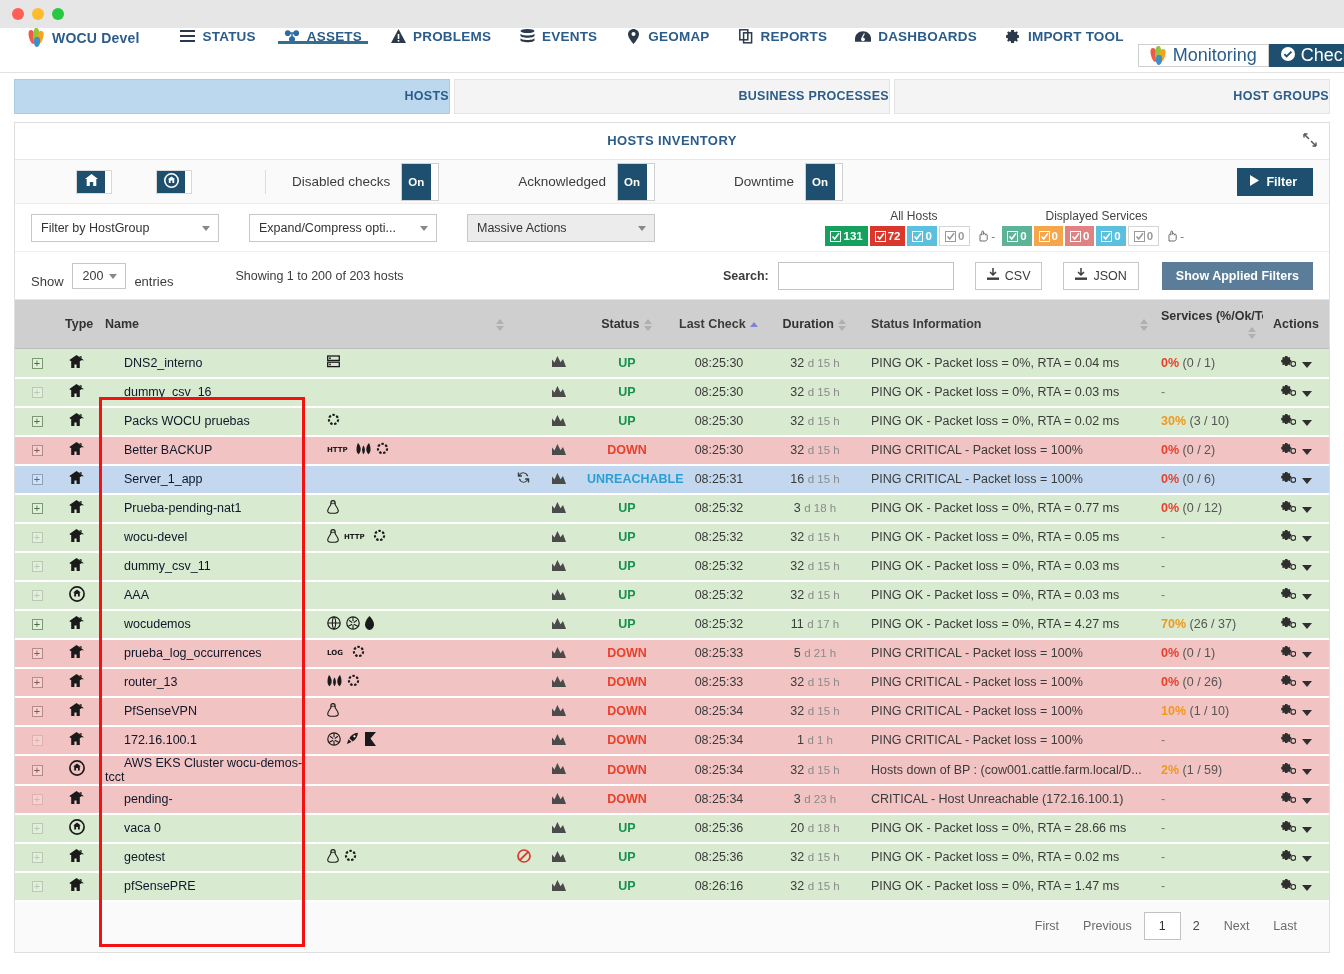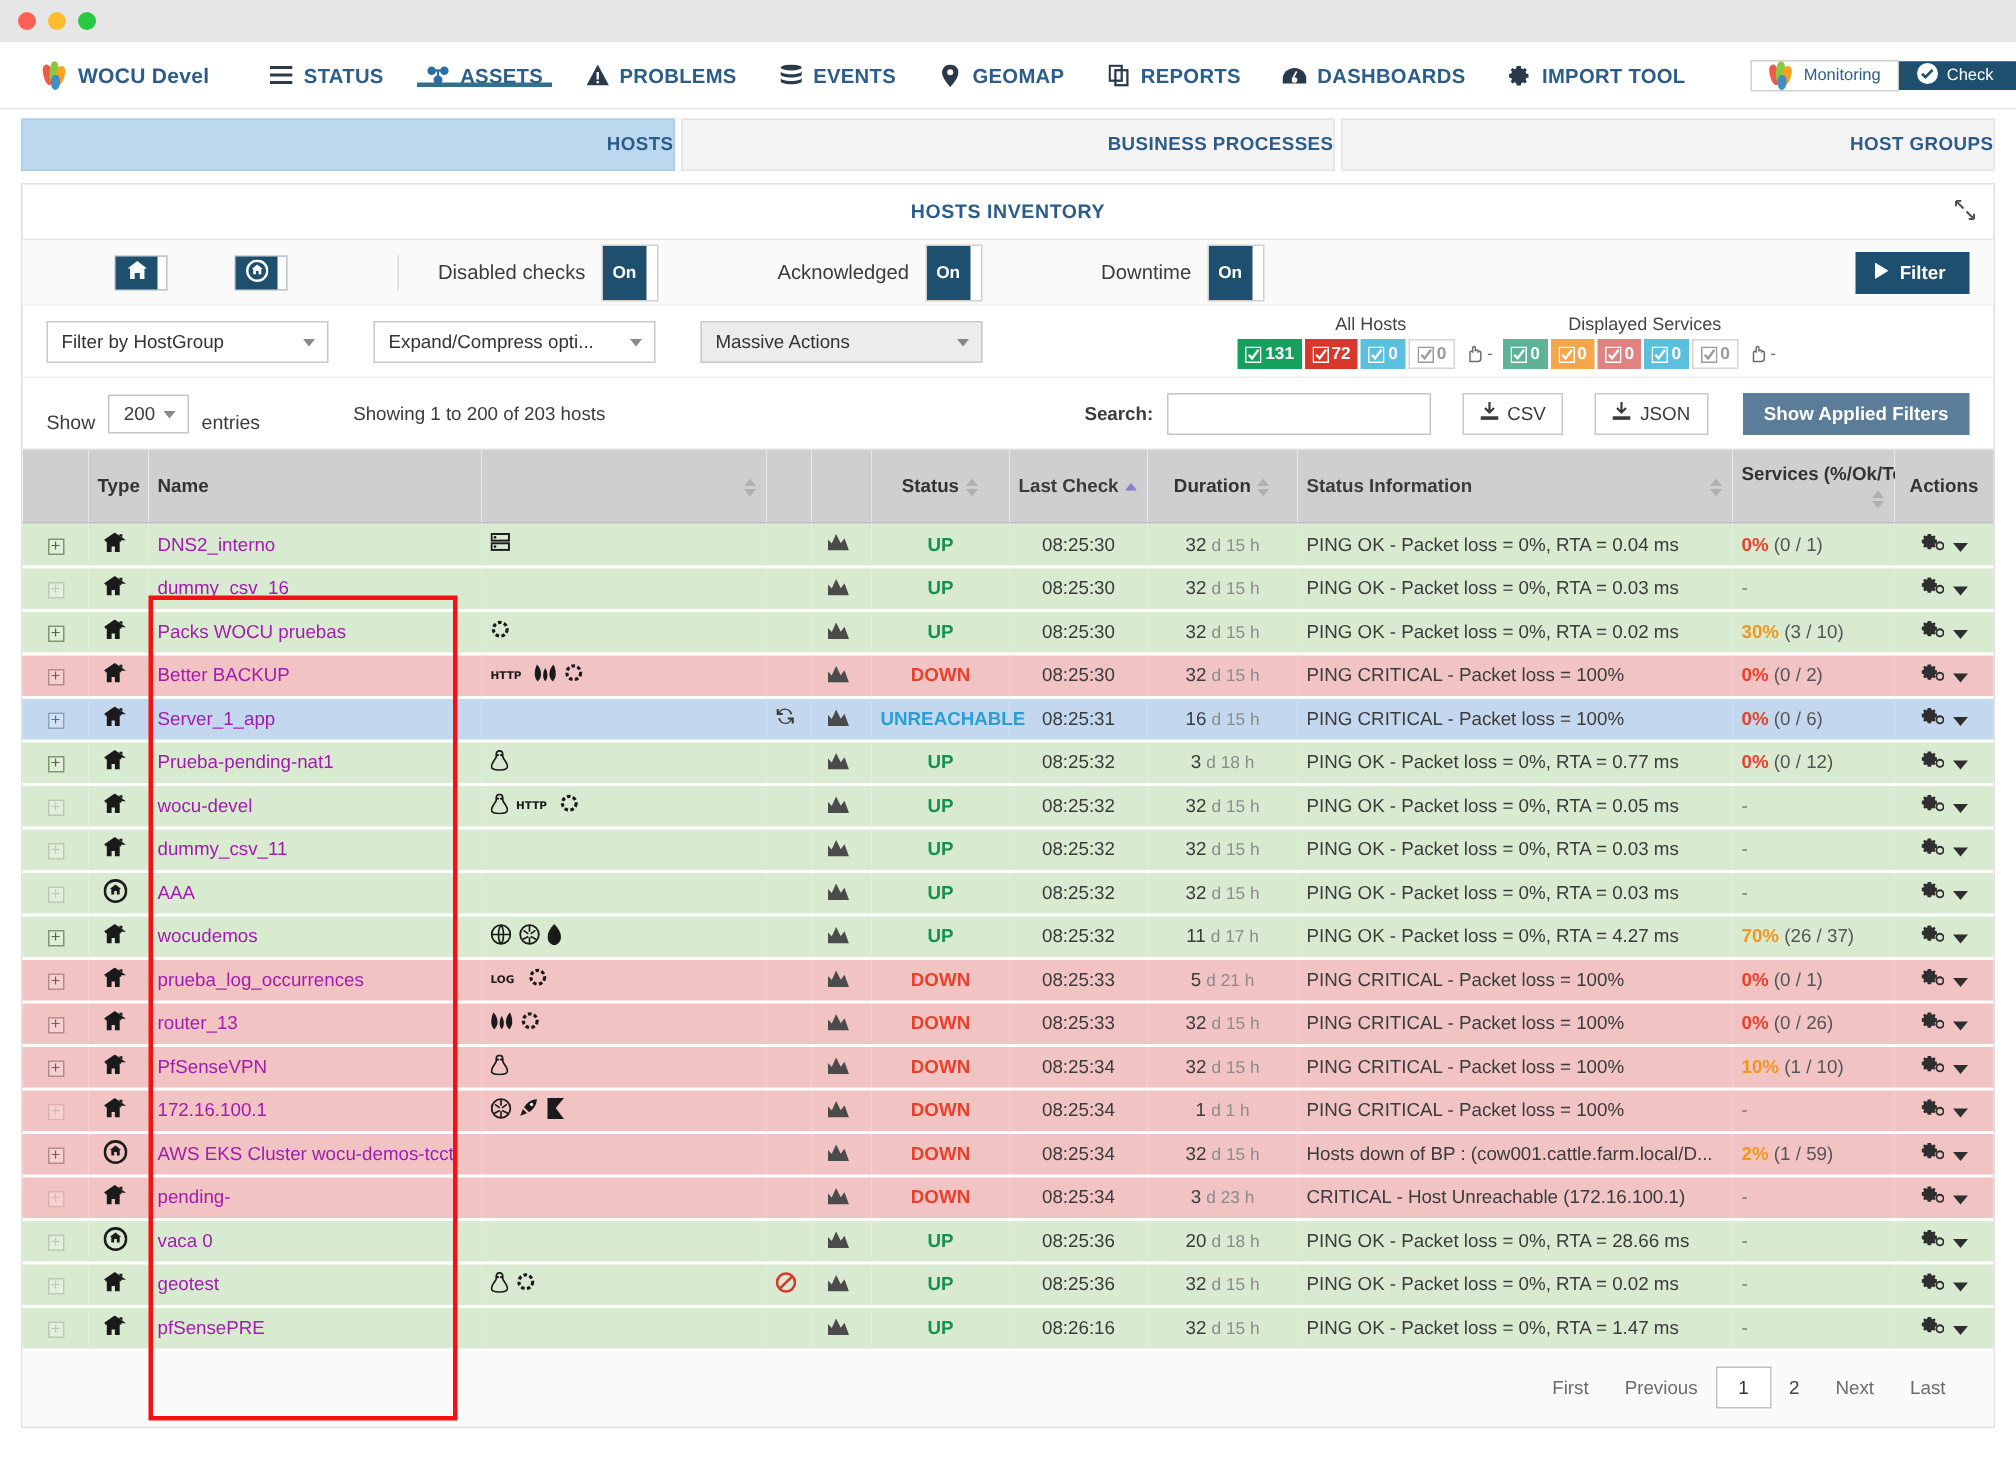--- a/index.html
+++ b/index.html
@@ -18,38 +18,38 @@
   .tl { width:12px; height:12px; border-radius:50%; margin-right:8px; }
   .tl.r { background:#ff5f57; }
   .tl.y { background:#febc2e; }
   .tl.g { background:#28c840; }
 
   #viewport { position:absolute; top:28px; left:0; width:1344px; height:946px; background:#fff; overflow:hidden; }
 
   
   #topnav {
     height:45px; background:#ffffff; border-bottom:1px solid #e2e2e2;
-    display:flex; align-items:center; padding-left:24px;
+    display:flex; align-items:flex-start; padding-left:24px;
   }
   .nav-item {
     display:flex; align-items:center; gap:7px;
     padding:0 14px; color:#2b5c8a; font-size:13.5px; font-weight:bold;
     letter-spacing:.2px; cursor:pointer; position:relative;
     white-space:nowrap;
   }
   .nav-item.brand { font-size:14px; padding-left:4px; padding-right:26px; }
   .nav-item.active::after {
     content:""; position:absolute; left:8px; right:8px; bottom:0;
     height:3px; background:#31708f;
   }
   .nav-ico { display:inline-flex; align-items:center; justify-content:center; width:16px; height:16px; color:#2b3a4a; }
   .nav-spacer { flex:1; }
   .nav-btn {
-    display:flex; align-items:center; gap:6px; margin:1px 0; padding:0 11px;
-    border:1px solid #cfcfcf; background:#fff; color:#2b5c8a; font-size:11px;
+    display:flex; align-items:center; gap:6px; margin:16px 0; padding:0 11px;
+    border:1px solid #cfcfcf; background:#fff; color:#2b5c8a; font-size:18px;
     cursor:pointer; white-space:nowrap;
   }
   .nav-btn.primary { background:#1e4f6e; border-color:#1e4f6e; color:#fff; margin-right:0; padding-right:14px;}
   .logo {
     width:17px;height:19px;position:relative;display:inline-block;flex:0 0 auto;
   }
   .logo i { position:absolute; display:block; border-radius:40% 40% 50% 50%; }
   .logo .l1{left:1px;top:2px;width:6px;height:14px;background:#f15a4a;transform:rotate(-12deg);}
   .logo .l2{left:5px;top:0px;width:6px;height:15px;background:#8dc63f;transform:rotate(4deg);}
   .logo .l3{left:9px;top:3px;width:6px;height:13px;background:#f7a31b;transform:rotate(14deg);}
@@ -172,21 +172,21 @@
   .c-icons { width:190px; }
   .c-ack   { width:30px; text-align:center; }
   .c-graph { width:40px; text-align:center; }
   .c-status{ width:92px; text-align:center; font-weight:bold; }
   .c-check { width:92px; text-align:center; color:#3b3b3b; }
   .c-dur   { width:100px; text-align:center; }
   .c-info  { width:auto; color:#3b3b3b; }
   .c-svc   { width:108px; }
   .c-act   { width:66px; text-align:center; }
 
-  .hostlink { color:#a21caf; cursor:pointer; }
+  .hostlink { color:#0f172a; cursor:pointer;margin-left:19px; }
   .expander {
     display:inline-block; width:11px; height:11px; line-height:9px; text-align:center;
     border:1px solid #7b9a72; font-size:11px; color:#4d6b43; cursor:pointer;
     background:rgba(255,255,255,.25);
   }
   .expander.dim { border-color:#b9c9b3; color:#b9c9b3; }
   tr.st-down .expander { border-color:#b98a8a; color:#8a5353; }
   tr.st-down .expander.dim { border-color:#dfb0b0; color:#dfb0b0; }
   tr.st-unreach .expander { border-color:#8aa3bd; color:#4a6party; color:#456e94; }
   .s-up { color:#16914d; }

